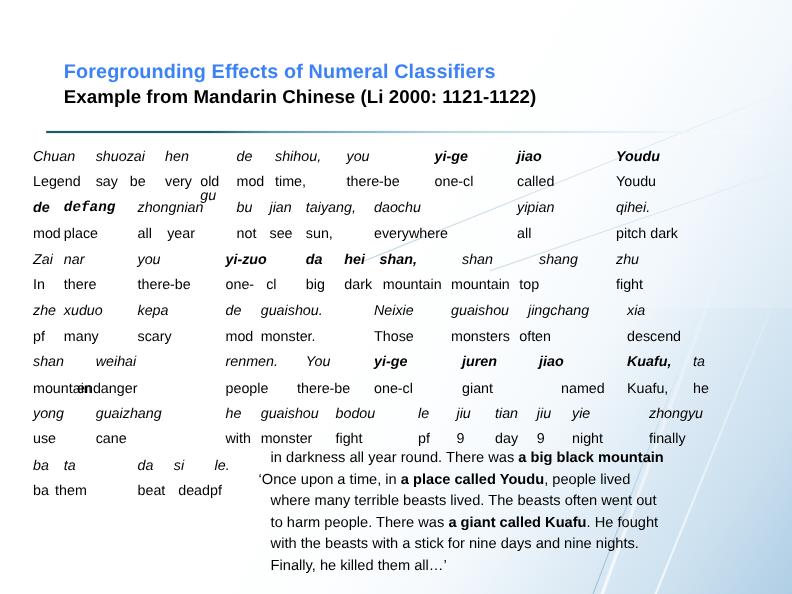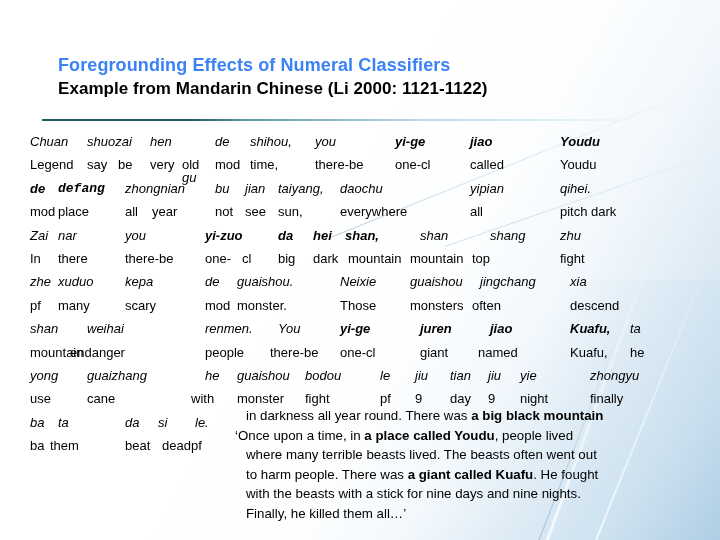--- a/index.html
+++ b/index.html
@@ -293,41 +293,41 @@
         <span class="cell srcb" style="left: 540px;">Kuafu,</span>
         <span class="cell src" style="left: 600px;">ta</span>
       </div>
       <div class="gloss-row">
         <span class="cell gl" style="left: 0px;">mountain</span>
         <span class="cell gl" style="left: 40px; text-align: center;">endanger</span>
         <span class="cell gl" style="left: 175px;">people</span>
         <span class="cell gl" style="left: 240px;">there-be</span>
         <span class="cell gl" style="left: 310px;">one-cl</span>
         <span class="cell gl" style="left: 390px;">giant</span>
-        <span class="cell gl" style="left: 448px;">named</span>
+        <span class="cell gl" style="left: 480px;">named</span>
         <span class="cell gl" style="left: 540px;">Kuafu,</span>
         <span class="cell gl" style="left: 600px;">he</span>
       </div>
       <div class="gloss-row">
         <span class="cell src" style="left: 0px;">yong</span>
         <span class="cell src" style="left: 57px;">guaizhang</span>
         <span class="cell src" style="left: 175px;">he</span>
         <span class="cell src" style="left: 207px;">guaishou</span>
         <span class="cell src" style="left: 275px;">bodou</span>
         <span class="cell src" style="left: 350px;">le</span>
         <span class="cell src" style="left: 385px;">jiu</span>
         <span class="cell src" style="left: 420px;">tian</span>
         <span class="cell src" style="left: 458px;">jiu</span>
         <span class="cell src" style="left: 490px;">yie</span>
         <span class="cell src" style="left: 560px;">zhongyu</span>
       </div>
       <div class="gloss-row">
         <span class="cell gl" style="left: 0px;">use</span>
         <span class="cell gl" style="left: 57px;">cane</span>
-        <span class="cell gl" style="left: 161px;">with</span>
+        <span class="cell gl" style="left: 175px;">with</span>
         <span class="cell gl" style="left: 207px;">monster</span>
         <span class="cell gl" style="left: 275px;">fight</span>
         <span class="cell gl" style="left: 350px;">pf</span>
         <span class="cell gl" style="left: 385px;">9</span>
         <span class="cell gl" style="left: 420px;">day</span>
         <span class="cell gl" style="left: 458px;">9</span>
         <span class="cell gl" style="left: 490px;">night</span>
         <span class="cell gl" style="left: 560px;">finally</span>
       </div>
       <div class="gloss-row">

